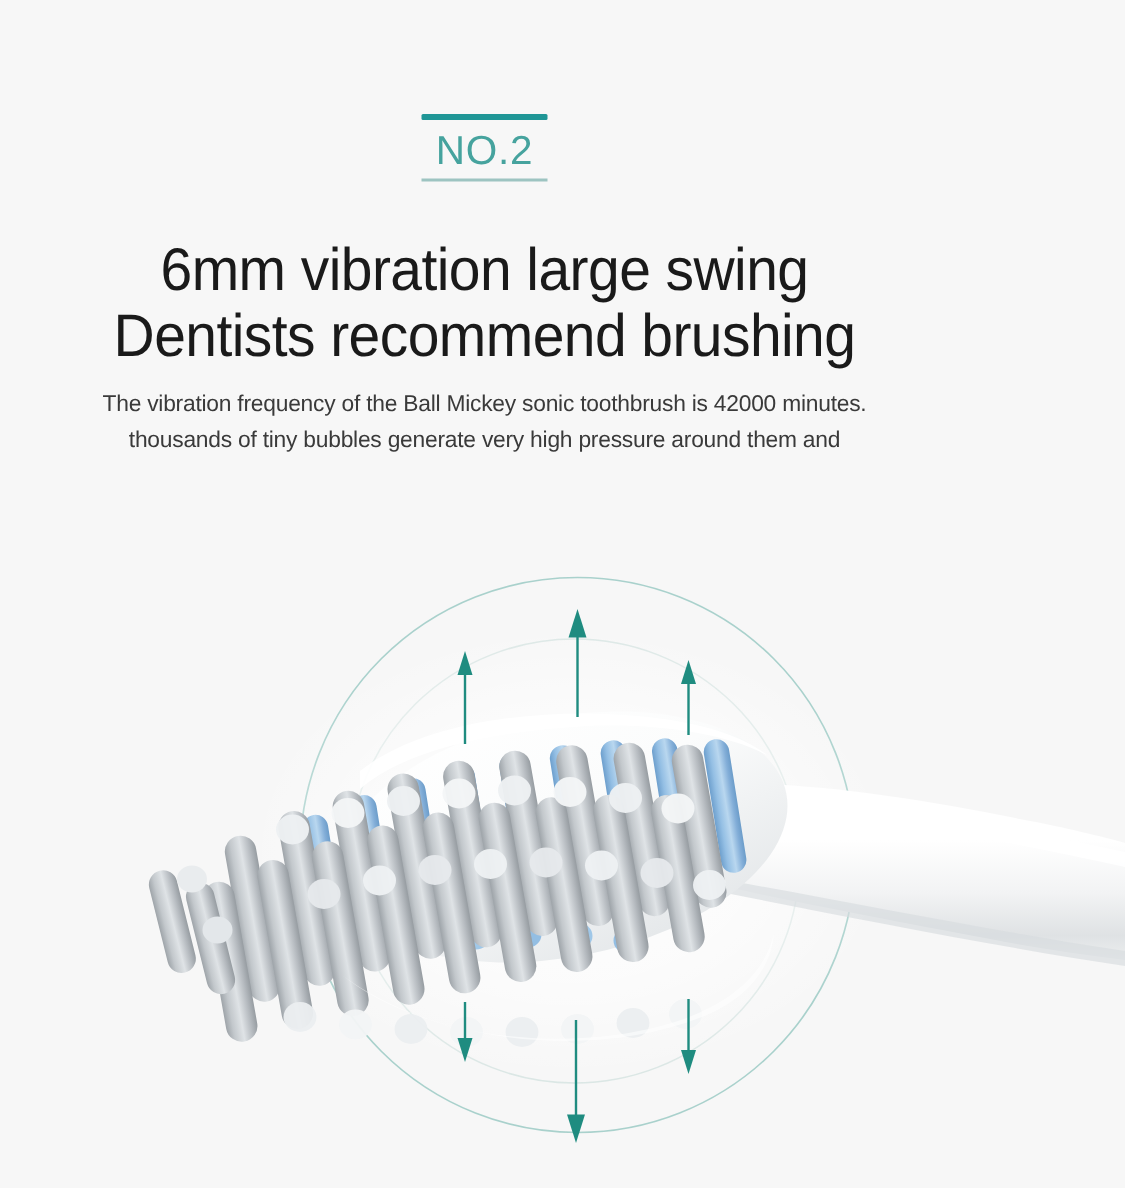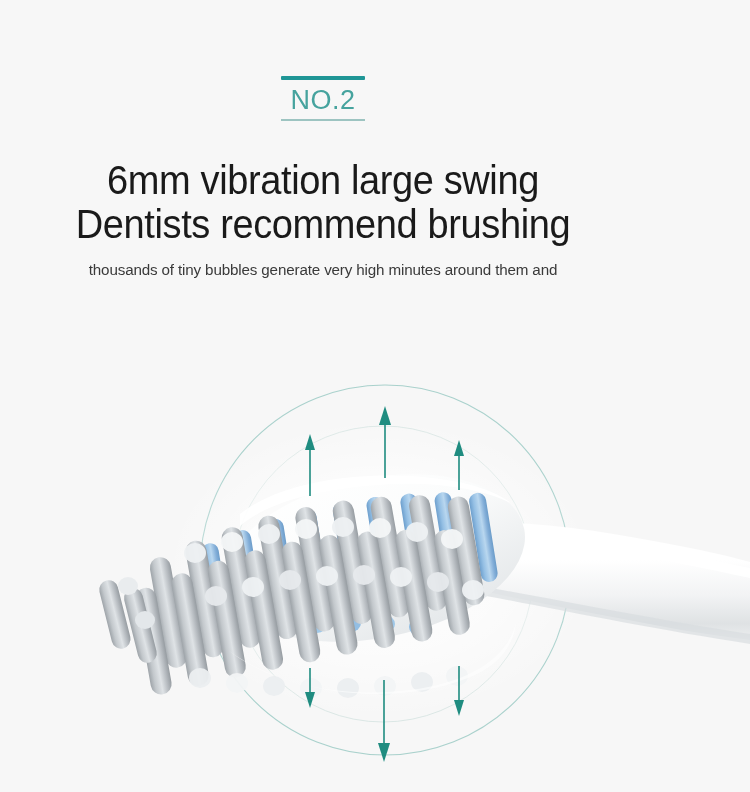--- a/index.html
+++ b/index.html
@@ -63,21 +63,22 @@
     <div class="badge-no">NO.2</div>
     <div class="badge-rule-bottom"></div>
   </div>
 
   <div class="headline">
     <div>6mm vibration large swing</div>
     <div>Dentists recommend brushing</div>
   </div>
 
   <div class="body-copy">
-    <div>thousands of tiny bubbles generate very high minutes around them and</div>
+    <div>The vibration frequency of the Ball Mickey sonic toothbrush is 42000 minutes.</div>
+    <div>thousands of tiny bubbles generate very high pressure around them and</div>
   </div>
 
   <div class="illus">
     <svg viewBox="0 0 750 414" xmlns="http://www.w3.org/2000/svg">
       <defs>
 
         <linearGradient id="gHandle" x1="0" y1="0" x2="0" y2="1">
           <stop offset="0%" stop-color="#ffffff"></stop>
           <stop offset="32%" stop-color="#ffffff"></stop>
           <stop offset="62%" stop-color="#f2f3f4"></stop>

